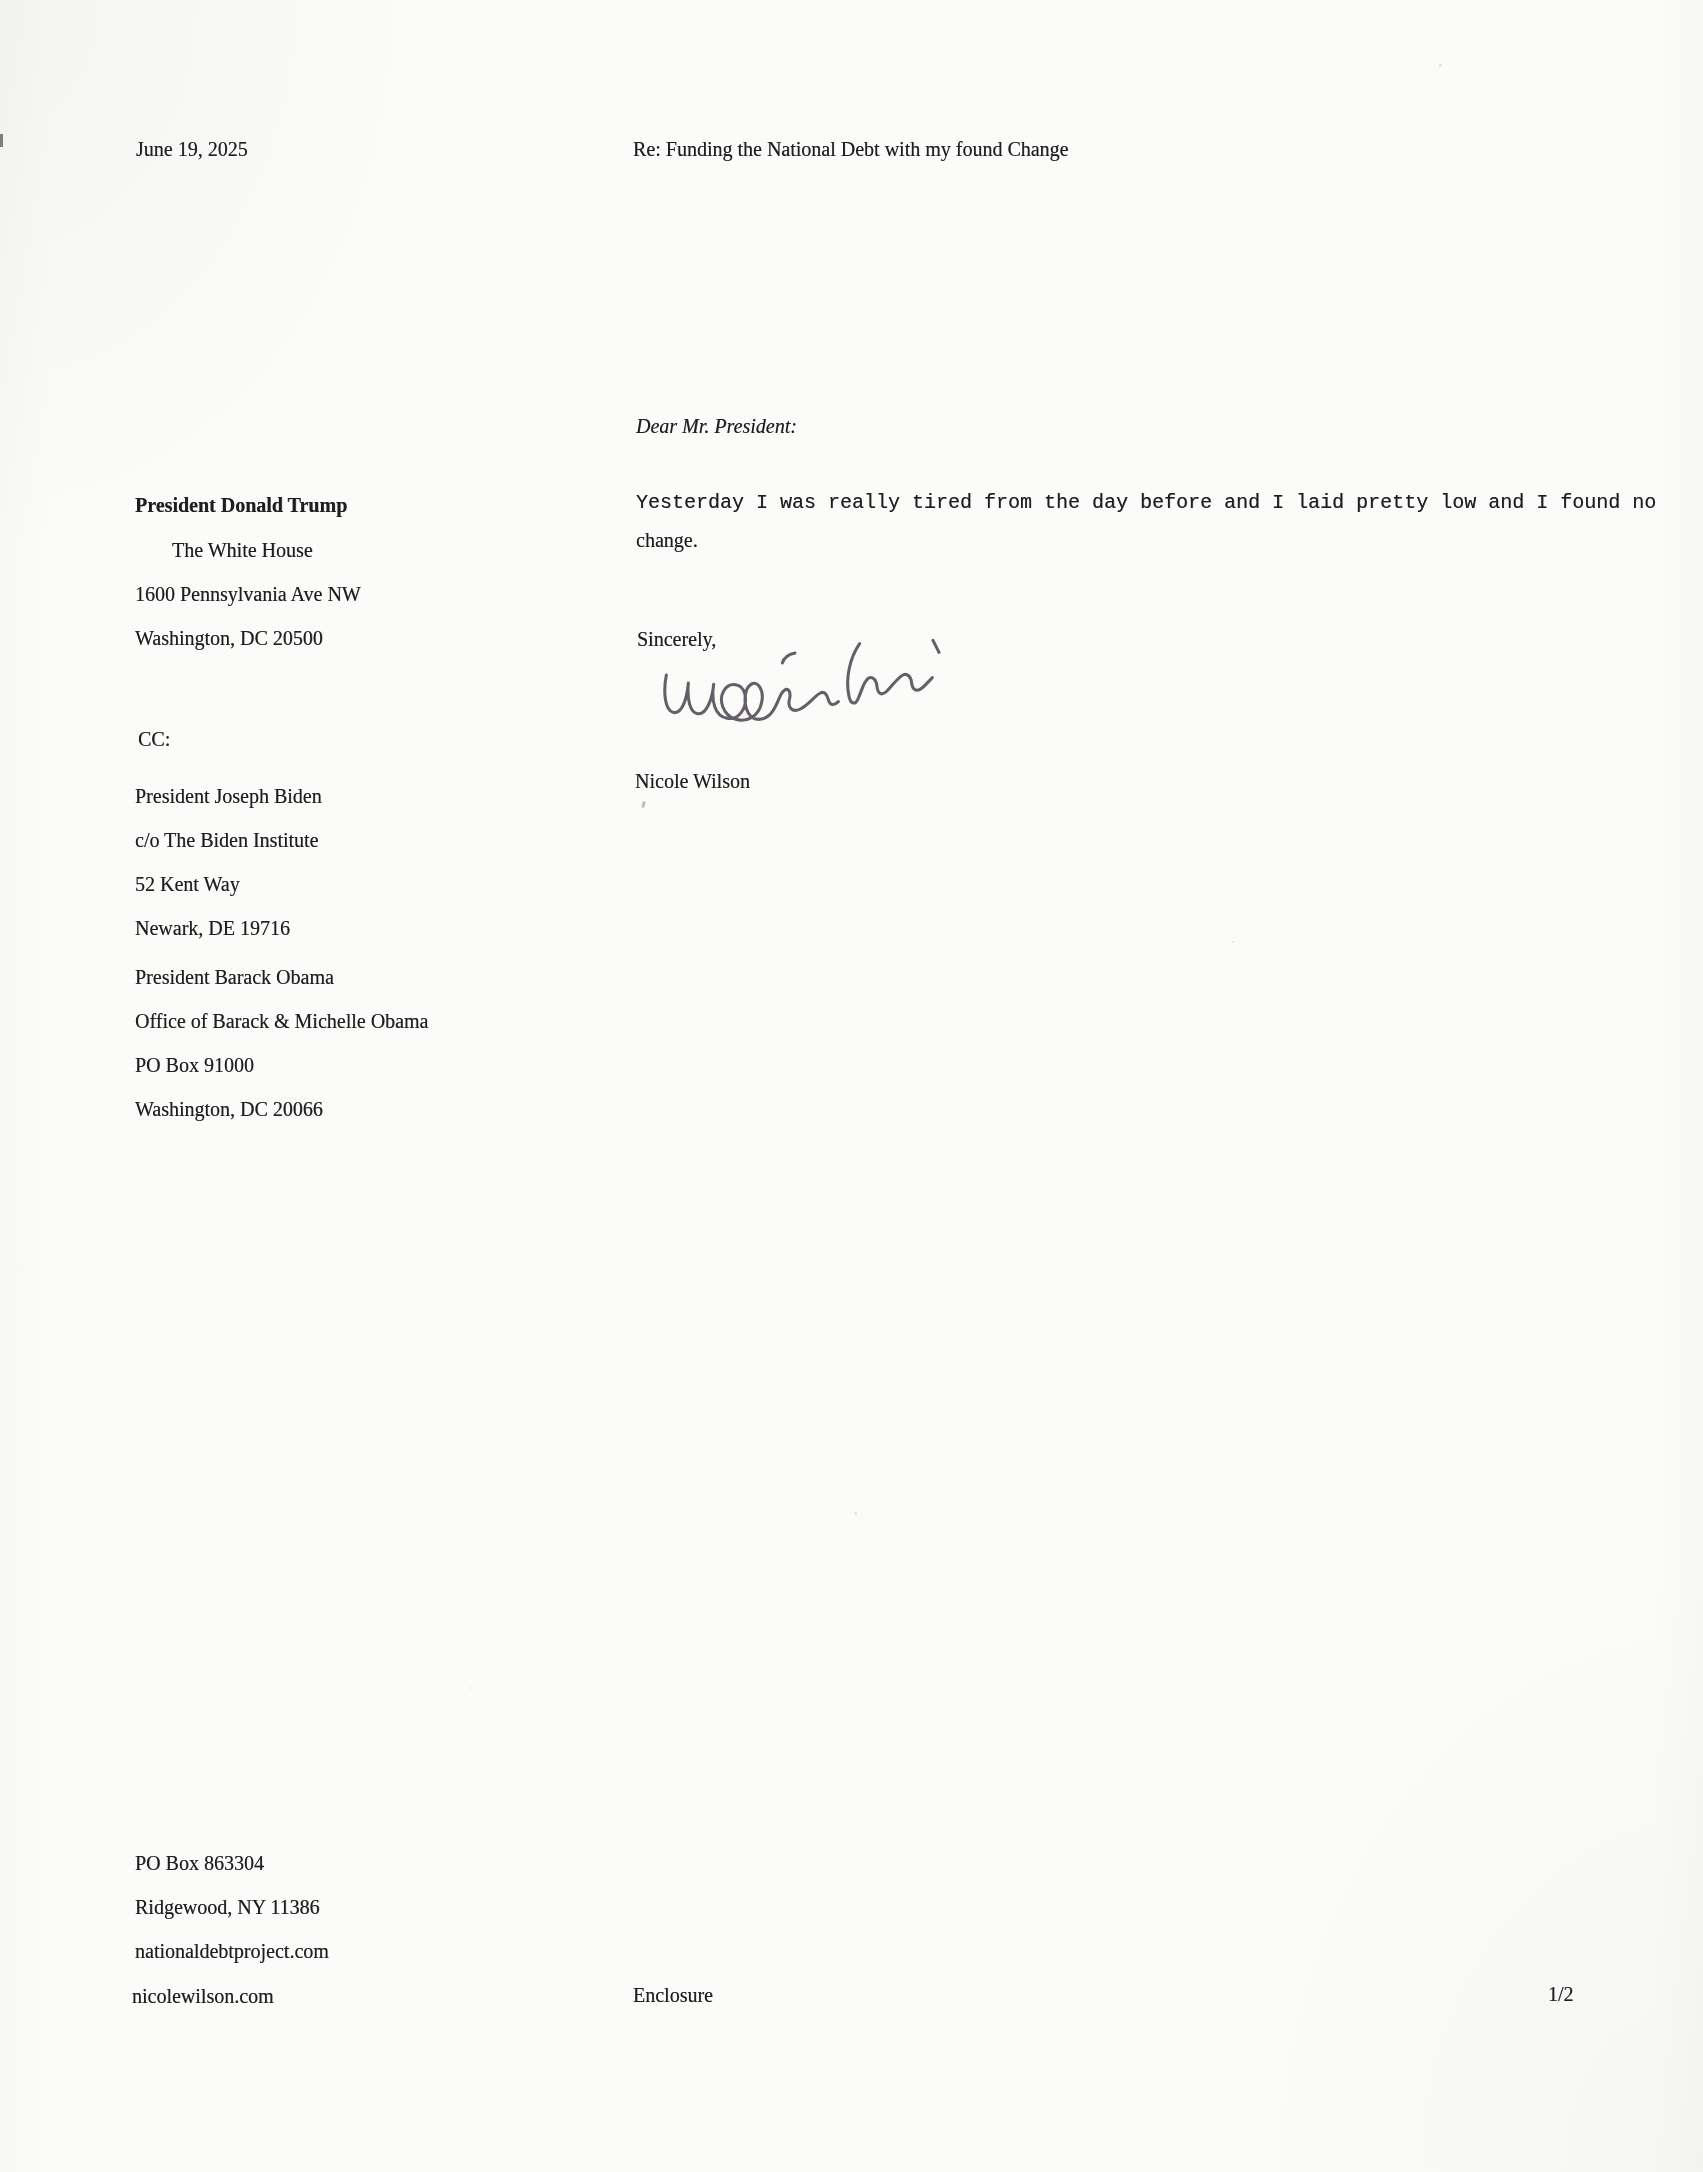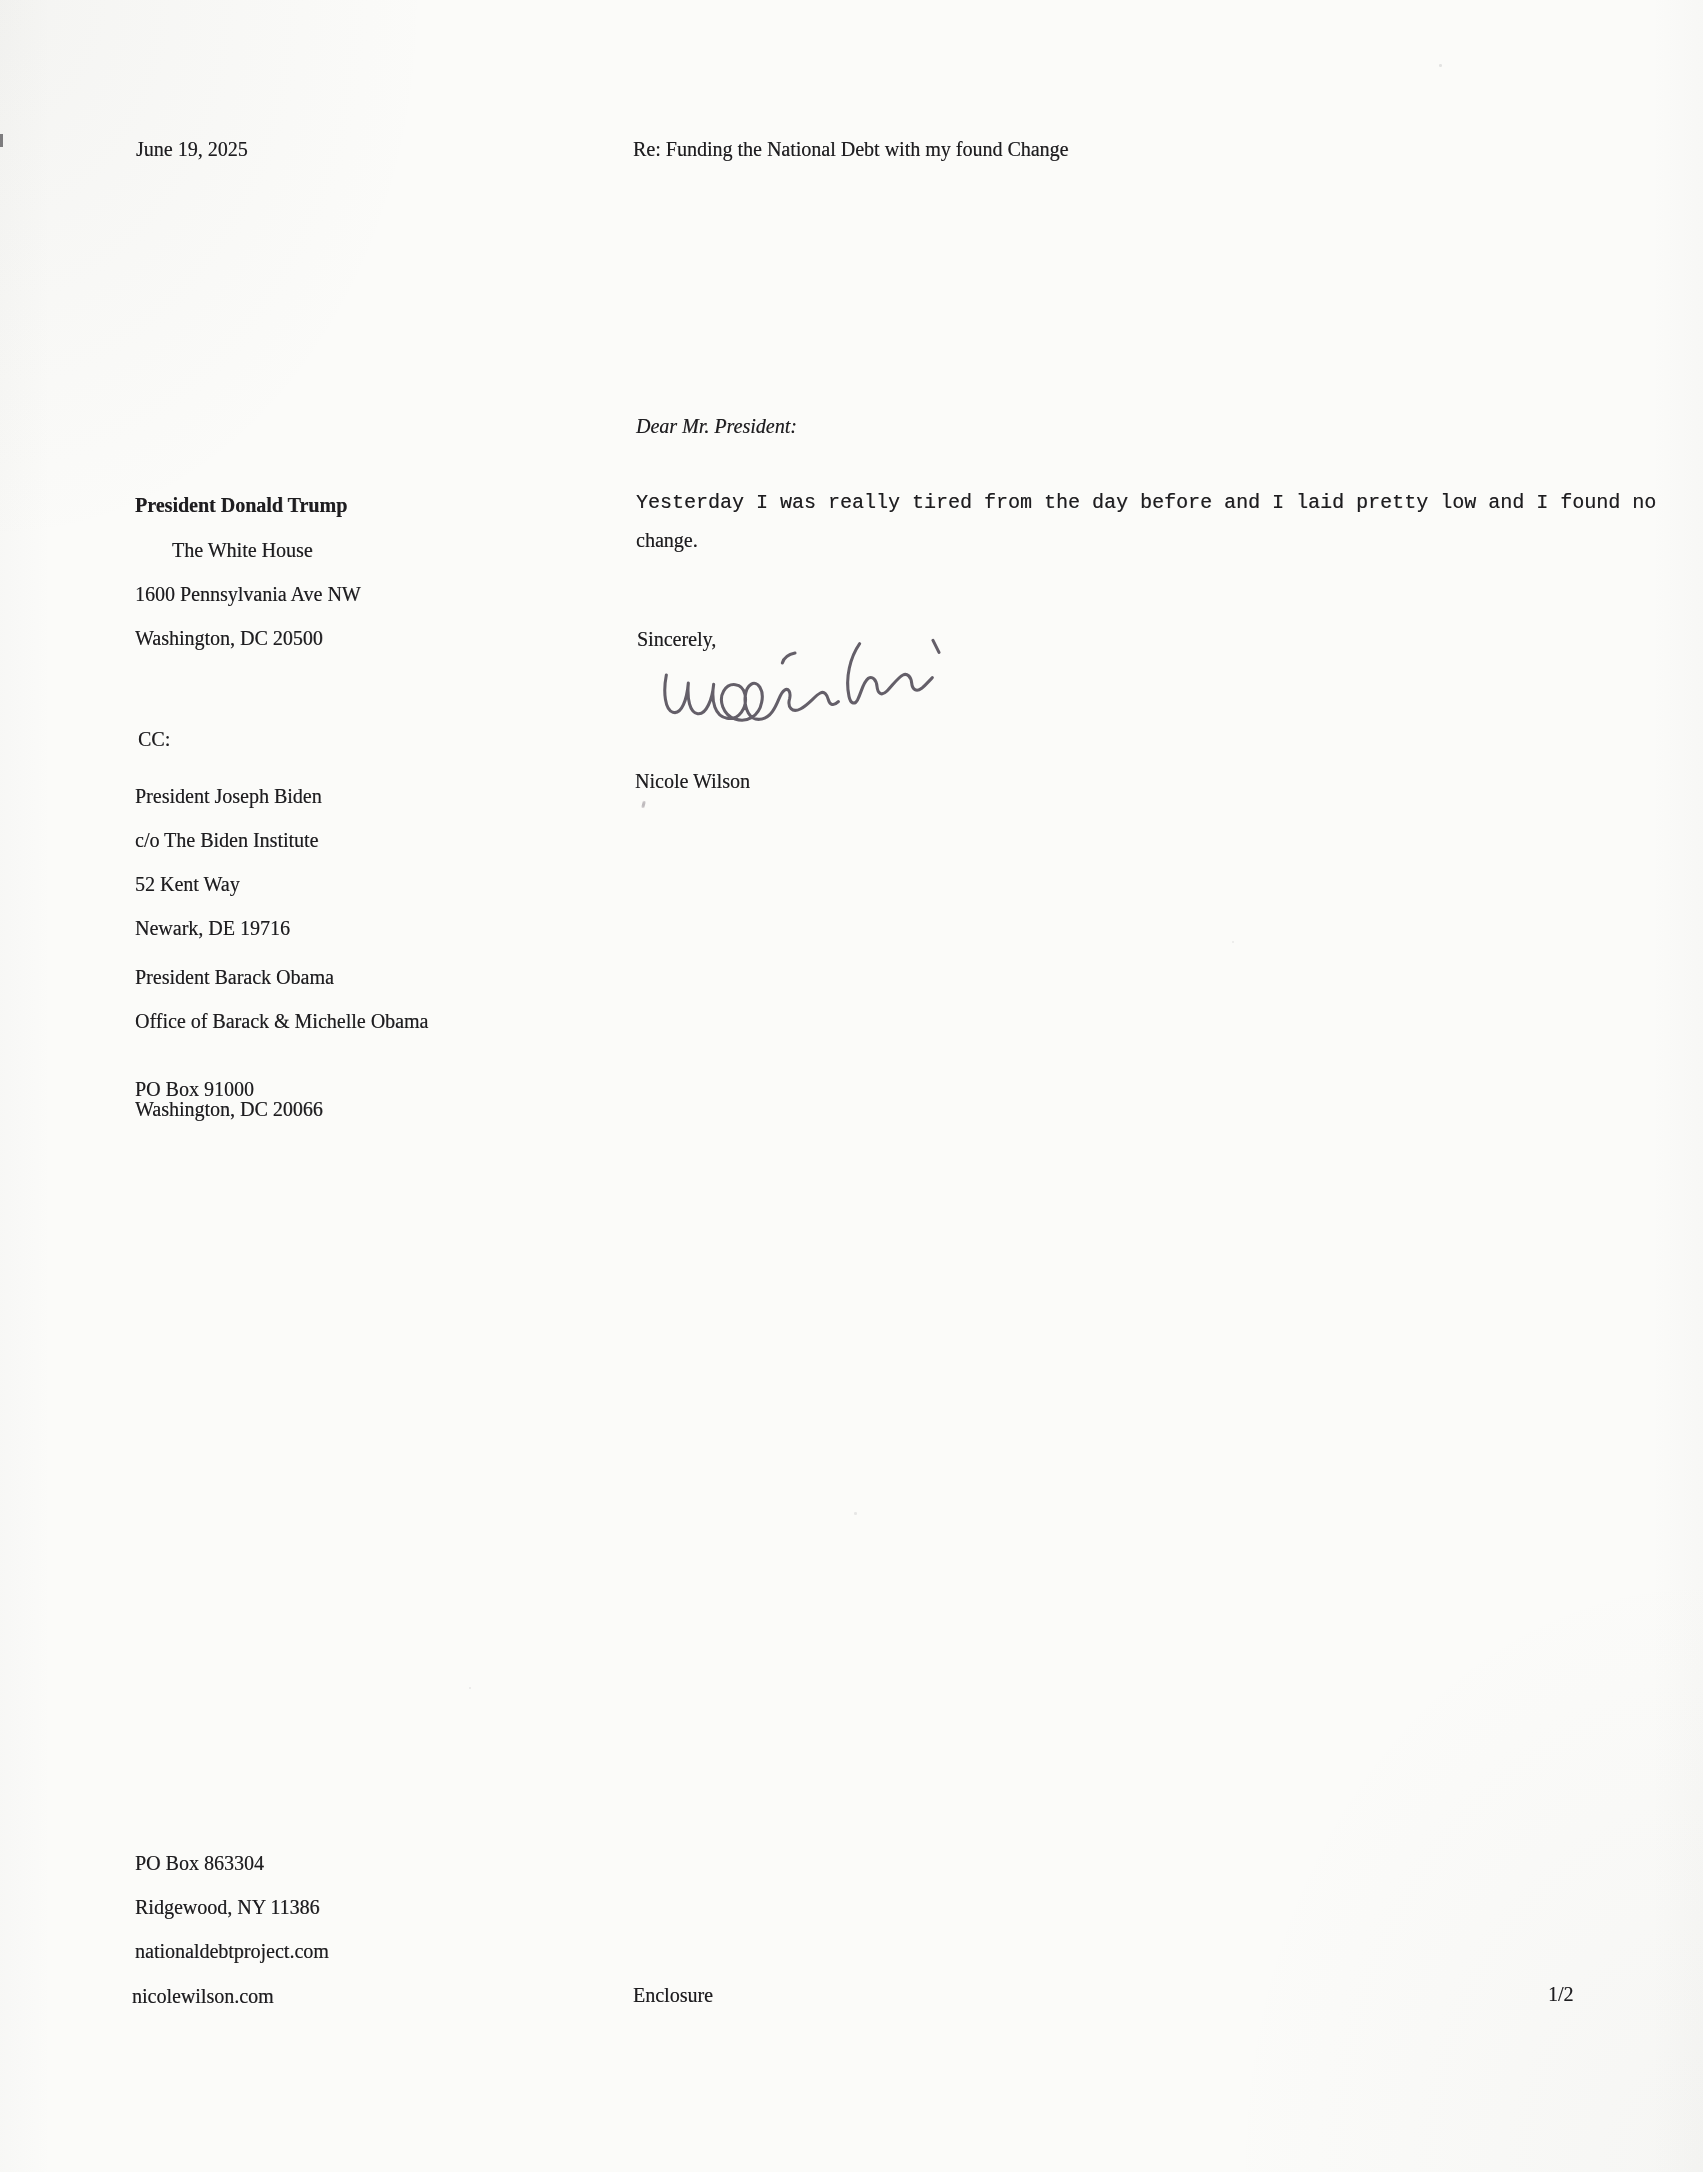--- a/index.html
+++ b/index.html
@@ -75,21 +75,21 @@
 
 <div class="line" style="left:138px; top:677px;margin-top:40px;">CC:</div>
 
 <div class="line" style="left:135px; top:774px;">President Joseph Biden</div>
 <div class="line" style="left:135px; top:818px;">c/o The Biden Institute</div>
 <div class="line" style="left:135px; top:862px;">52 Kent Way</div>
 <div class="line" style="left:135px; top:906px;">Newark, DE 19716</div>
 
 <div class="line" style="left:135px; top:955px;">President Barack Obama</div>
 <div class="line" style="left:135px; top:999px;">Office of Barack &amp; Michelle Obama</div>
-<div class="line" style="left:135px; top:1043px;margin-top:24px;">PO Box 91000</div>
+<div class="line" style="left:135px; top:1043px;">PO Box 91000</div>
 <div class="line" style="left:135px; top:1087px;">Washington, DC 20066</div>
 
 <div class="line" style="left:135px; top:1841px;">PO Box 863304</div>
 <div class="line" style="left:135px; top:1885px;">Ridgewood, NY 11386</div>
 <div class="line" style="left:135px; top:1929px;">nationaldebtproject.com</div>
 <div class="line" style="left:132px; top:1974px;">nicolewilson.com</div>
 
 <div class="line" style="left:633px; top:1973px;">Enclosure</div>
 <div class="line" style="left:1548px; top:1972px;">1/2</div>
 

